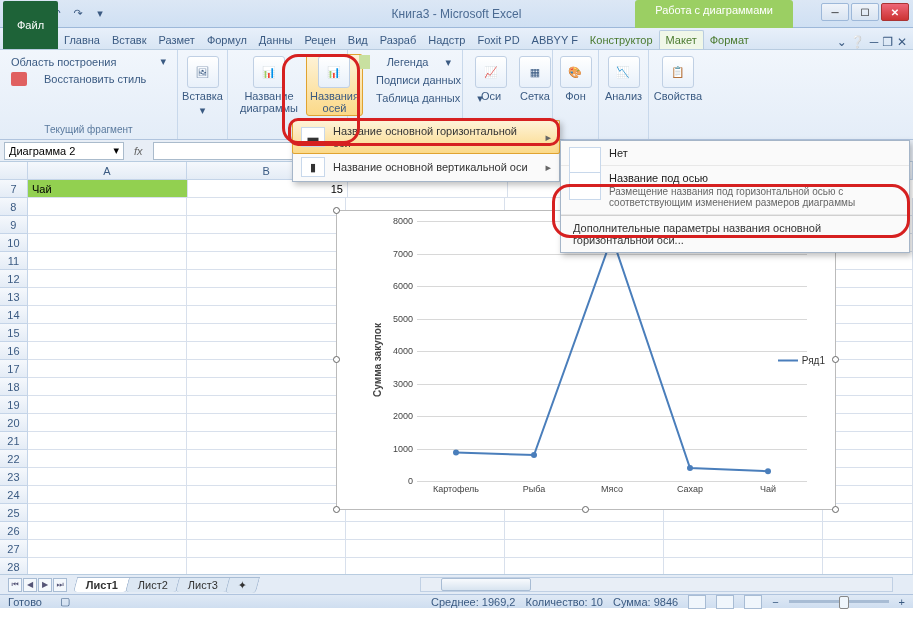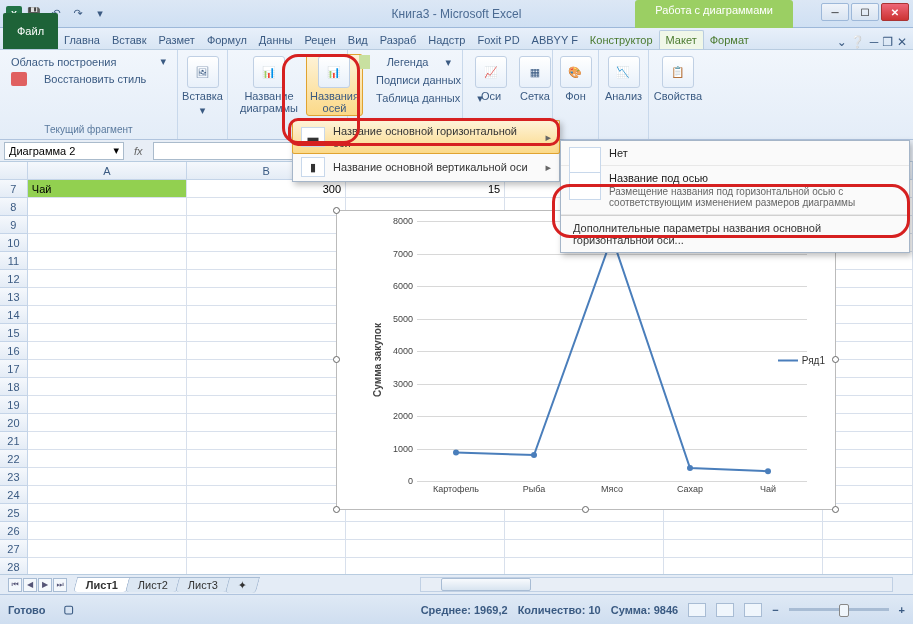--- a/index.html
+++ b/index.html
@@ -11,21 +11,21 @@
 .qat-btn { width: 20px; height: 20px; display: flex; align-items: center; justify-content: center; font-size: 11px; color: #3b5a82; }
 .excel-icon { width: 16px; height: 16px; background: #217346; color: #fff; font-size: 9px; font-weight: bold; display: flex; align-items: center; justify-content: center; border-radius: 2px; }
 .title-center { position: absolute; left: 50%; transform: translateX(-50%); color: #4a6a92; font-size: 12px; }
 .chart-tools { position: absolute; right: 120px; height: 28px; background: #9bcf63; color: #fff; padding: 4px 20px 0; font-size: 11px; border-radius: 3px 3px 0 0; }
 .winbtns { position: absolute; right: 4px; top: 3px; display: flex; gap: 2px; }
 .winbtn { width: 28px; height: 18px; background: linear-gradient(#f0f4fa,#d8e4f2); border: 1px solid #9db8d9; display: flex; align-items: center; justify-content: center; font-size: 10px; border-radius: 2px; }
 .winbtn.close { background: linear-gradient(#e67,#c33); color: #fff; border-color: #a33; font-weight: bold; }
 
 
 .tabsrow { height: 22px; background: linear-gradient(#e8f0fa,#d8e5f4); display: flex; align-items: flex-end; border-bottom: 1px solid #b8cce0; position: relative; }
-.file-tab { background: #1e6338; color: #fff; padding: 12px 14px; font-size: 11px; margin-left: 3px; border-radius: 2px 2px 0 0; }
+.file-tab { background: #1e6338; color: #fff; padding: 18px 14px; font-size: 11px; margin-left: 3px; border-radius: 2px 2px 0 0; }
 .rtab { padding: 3px 6px; font-size: 11px; color: #3a5a82; cursor: default; }
 .rtab.active { background: #f5f9fd; border: 1px solid #b8cce0; border-bottom: none; border-radius: 2px 2px 0 0; }
 .rtab.chart-tab { color: #4a7a2e; }
 .rtab.chart-tab.active { background: #f0f7e8; }
 .tabsrow-right { position: absolute; right: 6px; display: flex; gap: 4px; align-items: center; }
 .tabsrow-right span { color: #3a5a82; font-size: 12px; }
 
 
 .ribbon { height: 90px; background: linear-gradient(#f1f6fc,#e4edf8); border-bottom: 1px solid #b0c4de; display: flex; }
 .ribbon-group { border-right: 1px solid #c8d8eb; padding: 4px 8px; display: flex; flex-direction: column; justify-content: space-between; }
@@ -88,21 +88,21 @@
 .sheet-nav { display: flex; gap: 1px; margin-right: 8px; }
 .sheet-nav span { width: 14px; height: 14px; border: 1px solid #a8bcd4; background: #f4f8fc; font-size: 8px; display: flex; align-items: center; justify-content: center; color: #557; }
 .sheettab { background: #fff; border: 1px solid #a8bcd4; border-bottom: none; padding: 1px 10px; font-size: 11px; color: #333; border-radius: 0 0 4px 4px; transform: skewX(-15deg); margin-right: -2px; }
 .sheettab span { display: inline-block; transform: skewX(15deg); }
 .sheettab.active { background: #fff; font-weight: bold; }
 .sheettab.inactive { background: #dce7f3; }
 .hscroll { position: absolute; right: 20px; left: 420px; top: 2px; height: 15px; background: #e8eef6; border: 1px solid #c0d0e4; }
 .hscroll-thumb { position: absolute; left: 20px; width: 90px; top: 0; bottom: 0; background: linear-gradient(#f8fafd,#d8e4f0); border: 1px solid #a8bcd4; border-radius: 2px; }
 
 
-.statusbar { height: 30px; background: linear-gradient(#dfe9f5,#cfdef0); border-top: 1px solid #b0c4de; display: flex; align-items: center; padding: 0 8px; font-size: 11px; color: #3a5a82; gap: 18px; font-weight: bold; }
+.statusbar { height: 14px; background: linear-gradient(#dfe9f5,#cfdef0); border-top: 1px solid #b0c4de; display: flex; align-items: center; padding: 0 8px; font-size: 11px; color: #3a5a82; gap: 18px; }
 .statusbar .right { margin-left: auto; display: flex; align-items: center; gap: 10px; }
 .viewbtn { width: 18px; height: 14px; border: 1px solid #a8bcd4; background: #f0f6fc; }
 .zoom-slider { width: 100px; height: 3px; background: #a8bcd4; position: relative; }
 .zoom-slider::before { content: ''; position: absolute; left: 50%; top: -4px; width: 8px; height: 11px; background: #f0f6fc; border: 1px solid #888; border-radius: 2px; }
 
 .col-A { width: 160px; } .col-B { width: 160px; } .col-C { width: 160px; } .col-D { width: 160px; } .col-E { width: 160px; } .col-F { width:90px; }
 </style>
 </head>
 <body>
 
@@ -270,21 +270,20 @@
     <div class="colhead col-B">B</div>
     <div class="colhead col-C">C</div>
     <div class="colhead col-D">D</div>
     <div class="colhead col-E">E</div>
     <div class="colhead col-F">F</div>
   </div>
   <div class="rows" id="rows">
       <div class="row">
         <div class="rowhead">7</div>
         <div class="cell col-A gr">Чай</div>
-        <div class="cell col-B" style="text-align: right;">300</div>
         <div class="cell col-C" style="text-align: right;">15</div>
         <div class="cell col-D"></div>
         <div class="cell col-E"></div>
         <div class="cell col-F"></div>
       </div>
       <div class="row">
         <div class="rowhead">8</div>
         <div class="cell col-A"></div>
         <div class="cell col-B"></div>
         <div class="cell col-C"></div>

